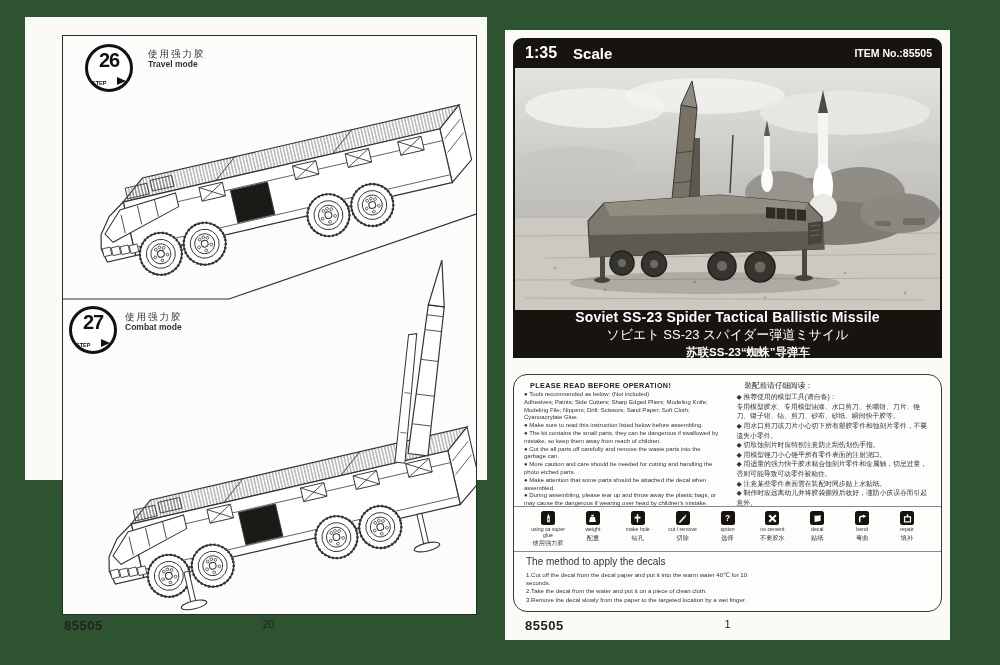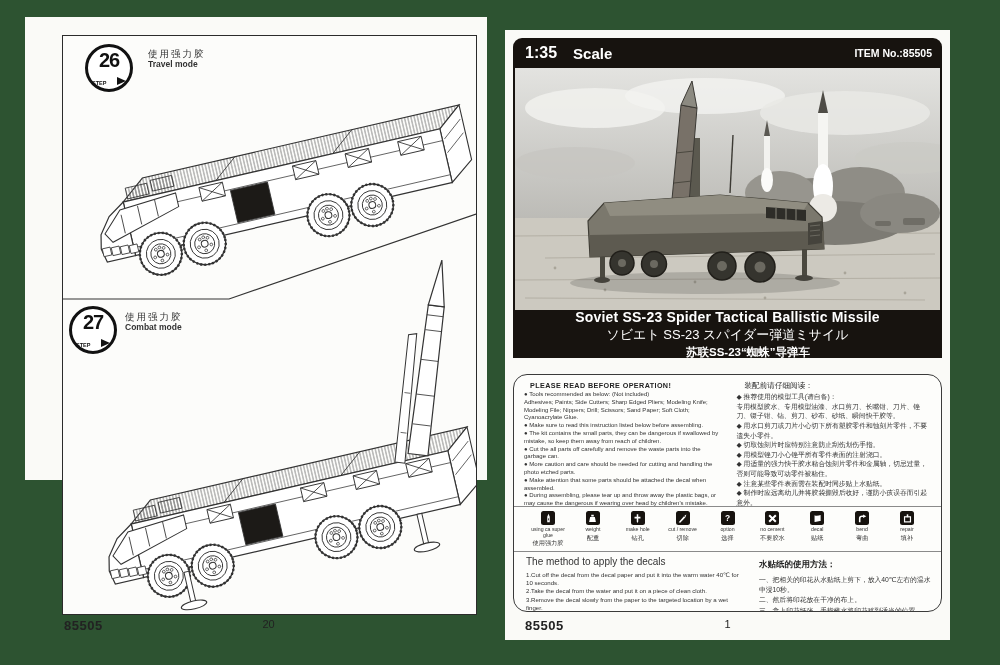--- a/index.html
+++ b/index.html
@@ -443,28 +443,20 @@
 
     <div class="sec-decals">
       <div class="dec-col-en">
         <div class="dec-head-en">The method to apply the decals</div>
         <div>
             <div class="dec-step-en">1.Cut off the decal from the decal paper and put it into the warm water 40℃  for 10 seconds.</div>
             <div class="dec-step-en">2.Take the decal from the water and put it on a piece of clean cloth.</div>
             <div class="dec-step-en">3.Remove the decal slowly from the paper to the targeted location by a wet finger.</div>
           </div>
       </div>
-      <div class="dec-col-cn">
-        <div class="dec-head-cn">水贴纸的使用方法：</div>
-        <div>
-            <div class="dec-step-cn">一、把相关的印花从水贴纸上剪下，放入40℃左右的温水中浸10秒。</div>
-            <div class="dec-step-cn">二、然后将印花放在干净的布上。</div>
-            <div class="dec-step-cn">三、拿上印花纸张，手指蘸水将印花移到适当的位置。</div>
-          </div>
-      </div>
     </div>
   </div>
 
   <div class="page-footer-right">
     <span class="footer-item" style="left:12px;">85505</span>
     <div class="footer-page">1</div>
   </div>
 </div>
 
 </body></html>

